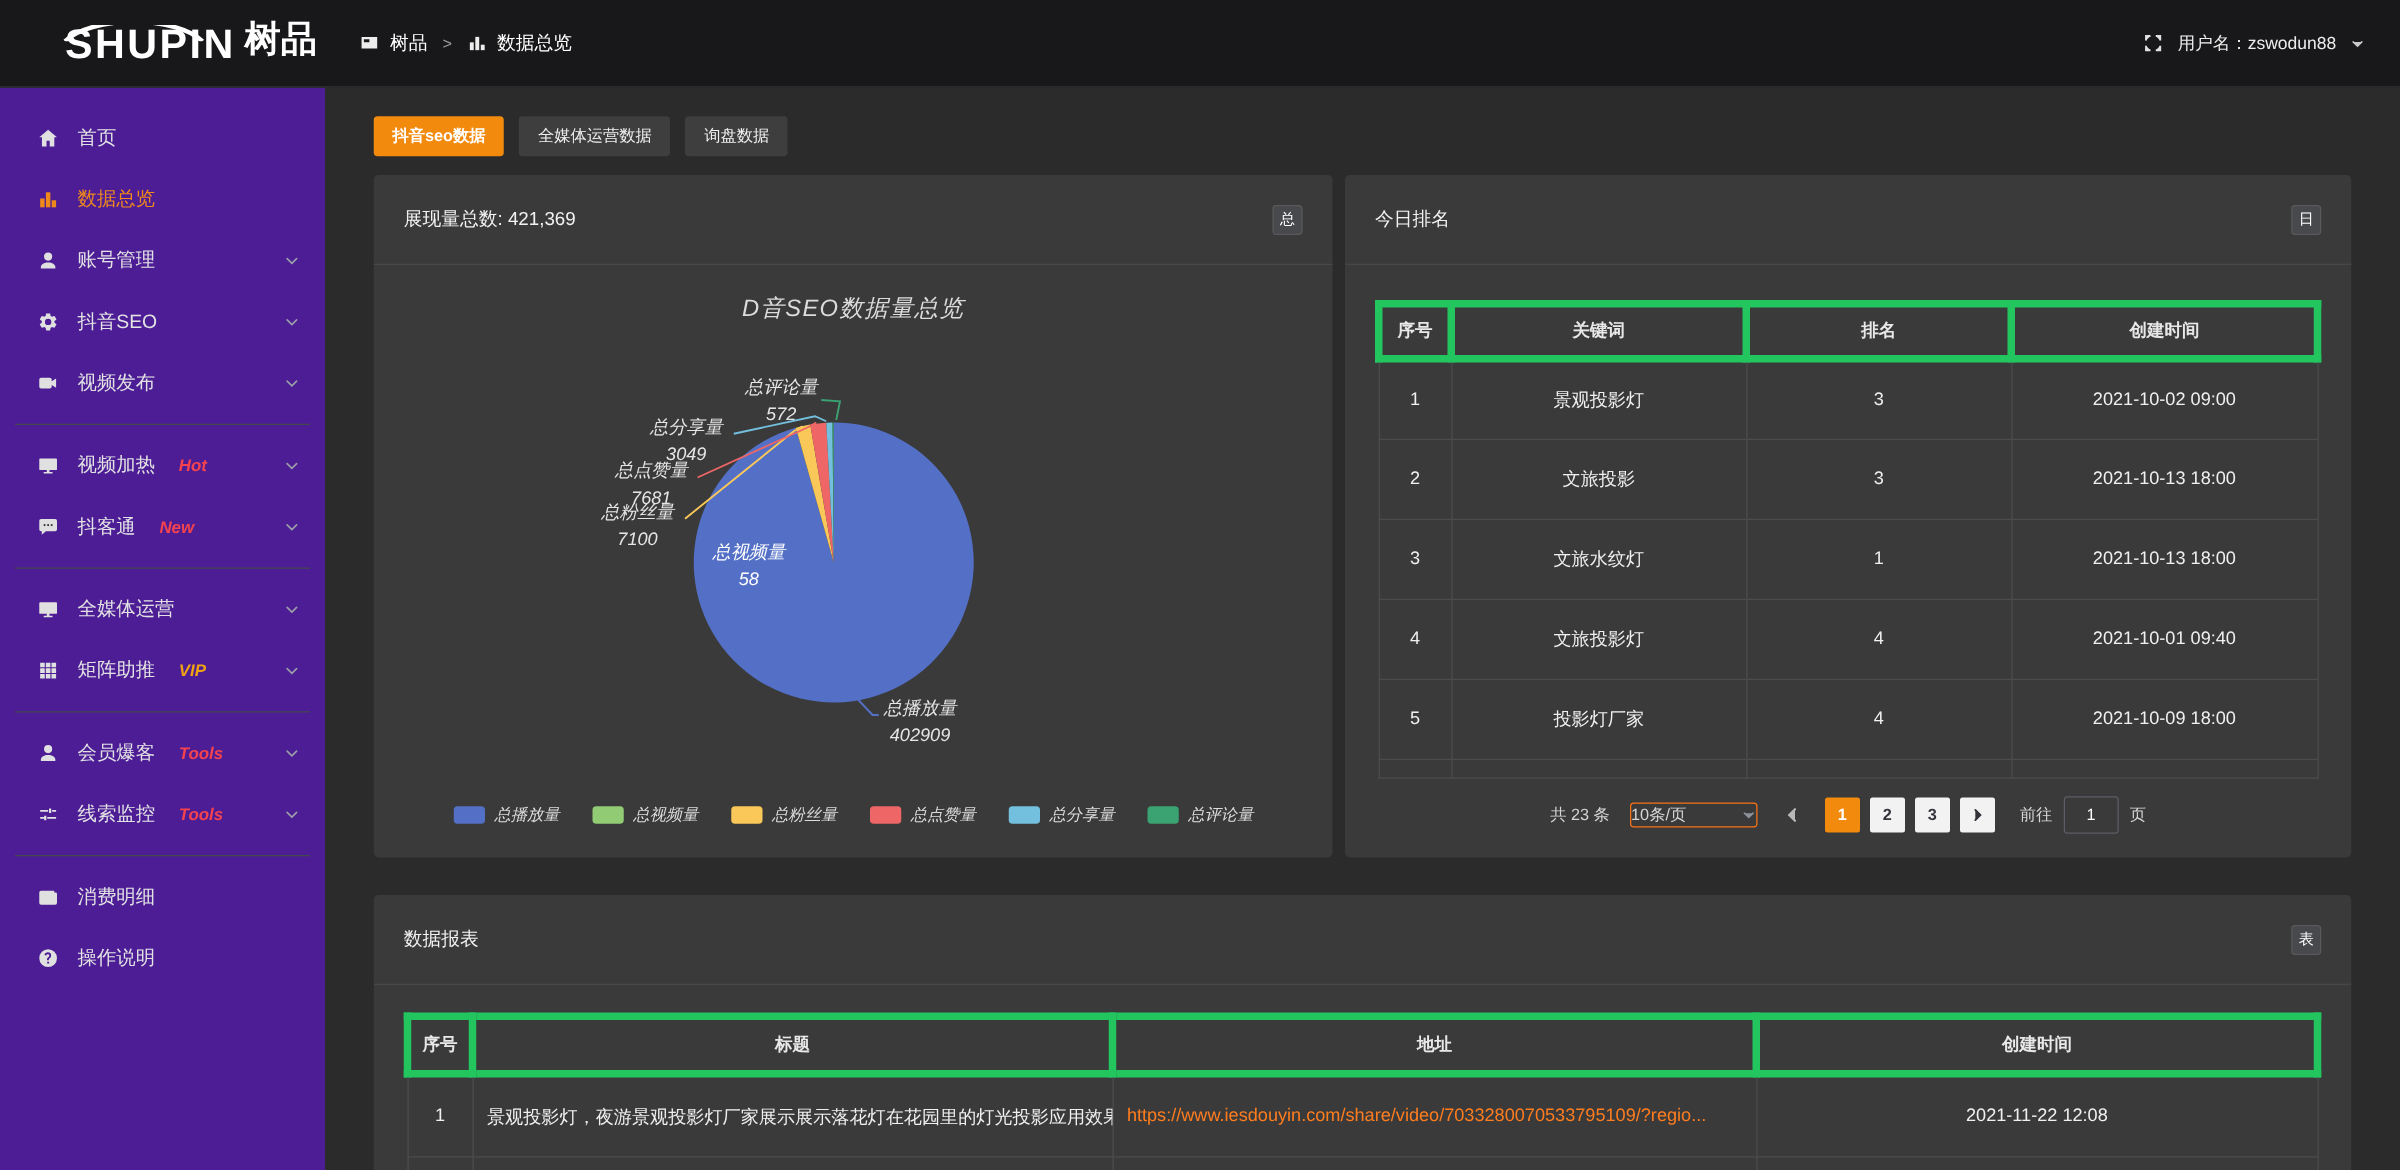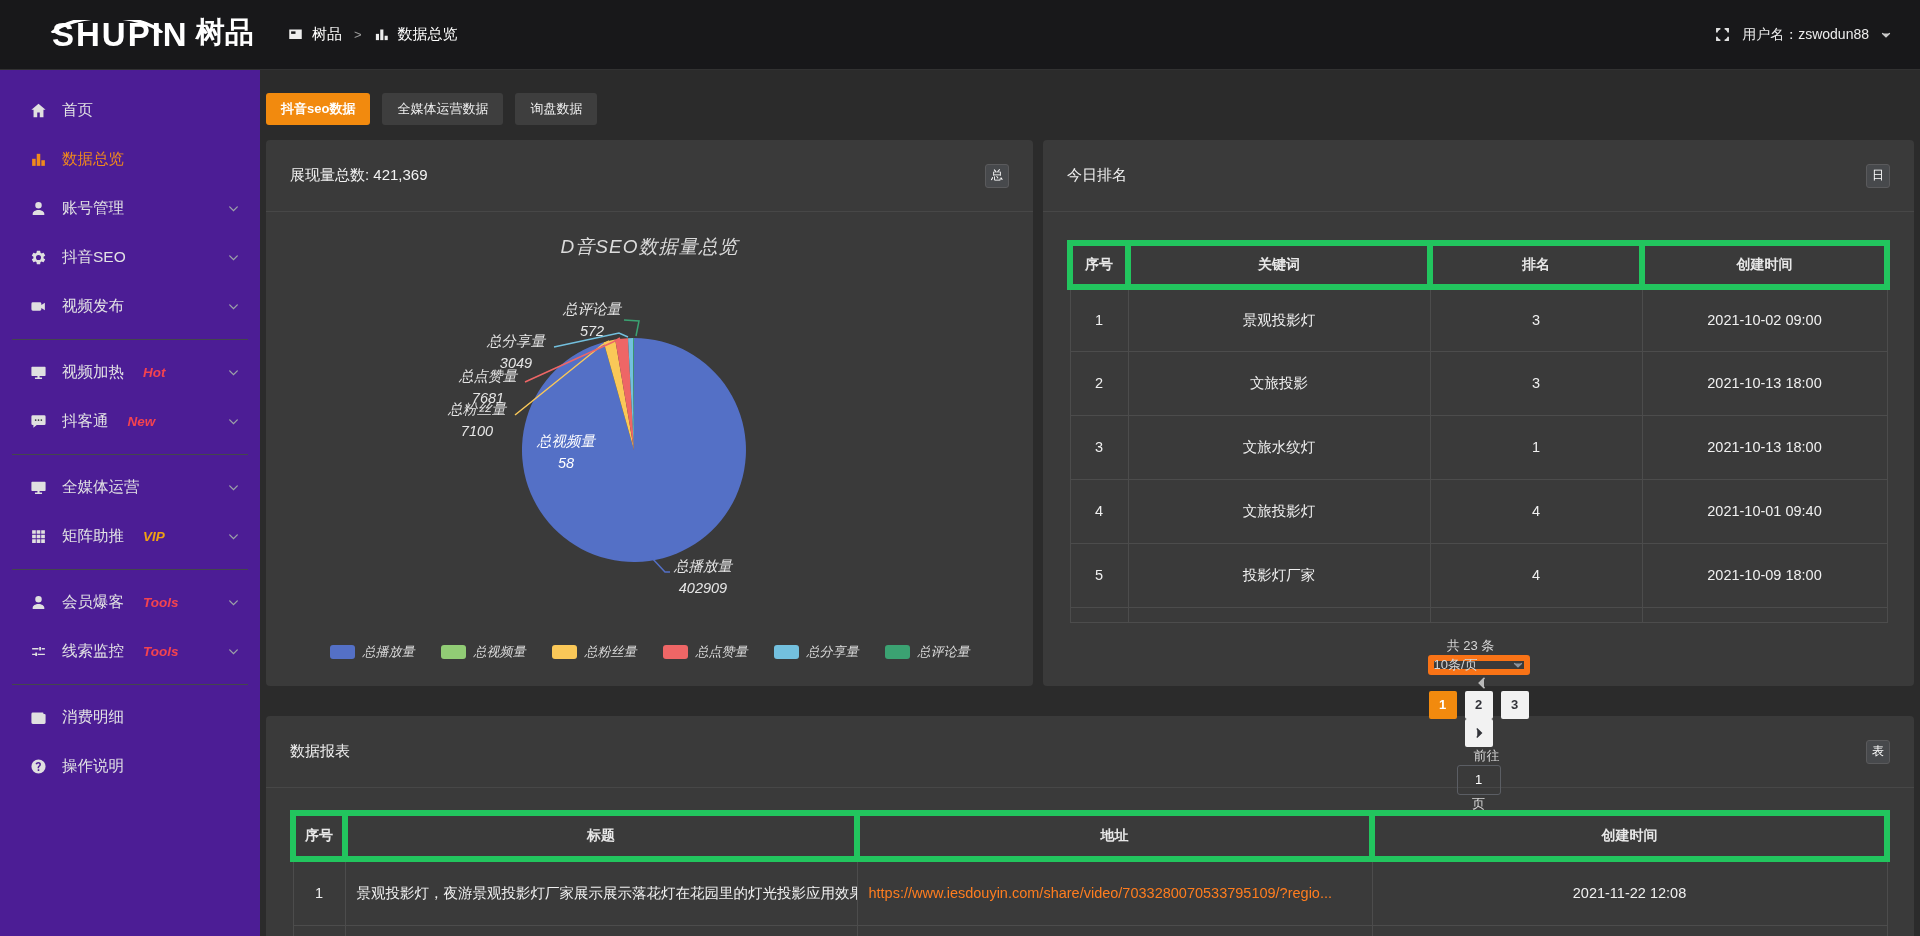--- a/index.html
+++ b/index.html
@@ -31,21 +31,21 @@
   .side-item { height:49px; display:flex; align-items:center; padding:0 20px 0 30px; gap:15px; color:#e2e2e4; font-size:15.5px; cursor:pointer; }
   .side-item .icon { width:17px; height:17px; color:#e0e0e0; flex:none; display:inline-flex; }
   .side-item.active, .side-item.active .icon { color:#f0891c; }
   .side-label { white-space:nowrap; }
   .side-tag { font-style:italic; font-weight:700; font-size:13.5px; margin-left:4px; }
   .tag-red { color:#f4434f; }
   .tag-orange { color:#efa213; }
   .side-chevron { margin-left:auto; width:13px; height:13px; color:#9da2a8; display:inline-flex; }
   .side-divider { height:1px; background:#44474c; margin:8px 12px; }
   
-  .content { position:absolute; left:260px; right:0; top:70px; bottom:0; background:#2b2b2b; padding:21px 6px; overflow:hidden; }
+  .content { position:absolute; left:260px; right:0; top:70px; bottom:0; background:#2b2b2b; padding:21px 39px; overflow:hidden; }
   .tabs { display:flex; gap:12px; margin-top:2px; }
   .tab { height:32px; padding:0 15px; font-size:13px; color:#f0f0f0; background:#3e3e3e; border:none; border-radius:3px; display:flex; align-items:center; cursor:pointer; font-family:inherit; }
   .tab.active { background:#f28a0e; color:#fff; font-weight:bold; }
   .cards-row { display:flex; gap:10px; margin-top:15px; }
   .card { background:#3a3a3a; border-radius:4px; }
   .card-left { width:767px; height:546px; }
   .card-right { flex:1; height:546px; display:flex; flex-direction:column; }
   .card-header { height:72px; padding:0 24px; display:flex; align-items:center; justify-content:space-between; border-bottom:1px solid #474747; color:#f2f2f2; font-size:15px; flex:none; }
   .badge { width:24px; height:24px; background:#47494c; border:1px solid #5a5a5c; border-radius:3px; color:#fff; font-size:12px; display:flex; align-items:center; justify-content:center; cursor:pointer; }
   
@@ -59,23 +59,23 @@
   .legend-swatch { width:25px; height:14px; border-radius:3px; }
   
   .rank-body { padding:0 24px; display:flex; flex-direction:column; flex:1; }
   table.data-table { width:100%; border-collapse:collapse; margin-top:28px; table-layout:fixed; }
   .data-table th { border:6px solid #22c55e; height:44px; font-size:14px; color:#e8e8e8; font-weight:bold; text-align:center; }
   .data-table td { border:1px solid #4c4c4c; height:64px; font-size:14.5px; color:#f0f0f0; text-align:center; }
   .data-table tr.partial td { height:15px; }
   .cell-left { text-align:left !important; padding:0 11px; white-space:nowrap; overflow:hidden; }
   .report-link { color:#ff7d1f; text-decoration:none; font-size:14.5px; }
   
-  .pagination { margin-top:14px; display:flex; align-items:center; justify-content:center; font-size:13px; color:#d6d6d6;flex-direction:column; }
+  .pagination { margin-top:14px; display:flex; align-items:center; justify-content:center; font-size:13px; color:#d6d6d6; }
   .pg-total { margin-right:16px; }
-  .pg-select { width:102px; height:20px; border:6px solid #f97316; border-radius:3px; display:flex; align-items:center; justify-content:space-between; gap:10px; color:#d6d6d6; cursor:pointer; background:#3a3a3a; }
+  .pg-select { width:102px; height:20px; border:1px solid #f97316; border-radius:3px; display:flex; align-items:center; justify-content:space-between; gap:10px; color:#d6d6d6; cursor:pointer; background:#3a3a3a; }
   .pg-select .caret-icon { color:#8d939b; }
   .pg-prev { margin:0 14px 0 20px; color:#b9b9b9; width:16px; height:16px; cursor:pointer; display:inline-flex; }
   .pg-prev svg, .pg-next-glyph svg { width:100%; height:100%; fill:currentColor; }
   .pg-page { min-width:28px; height:28px; border-radius:2px; background:#f2f2f2; color:#33343a; display:flex; align-items:center; justify-content:center; margin:0 4px; font-weight:bold; cursor:pointer; font-size:13px; }
   .pg-page.active { background:#f28a0e; color:#fff; }
   .pg-next-glyph { width:14px; height:14px; display:inline-flex; }
   .pg-goto { margin-left:16px; }
   .pg-input { width:44px; height:30px; margin:0 9px; background:transparent; border:1px solid #5b5e64; border-radius:3px; color:#fff; text-align:center; font-size:13px; font-family:inherit; }
   .pg-unit { }
   

